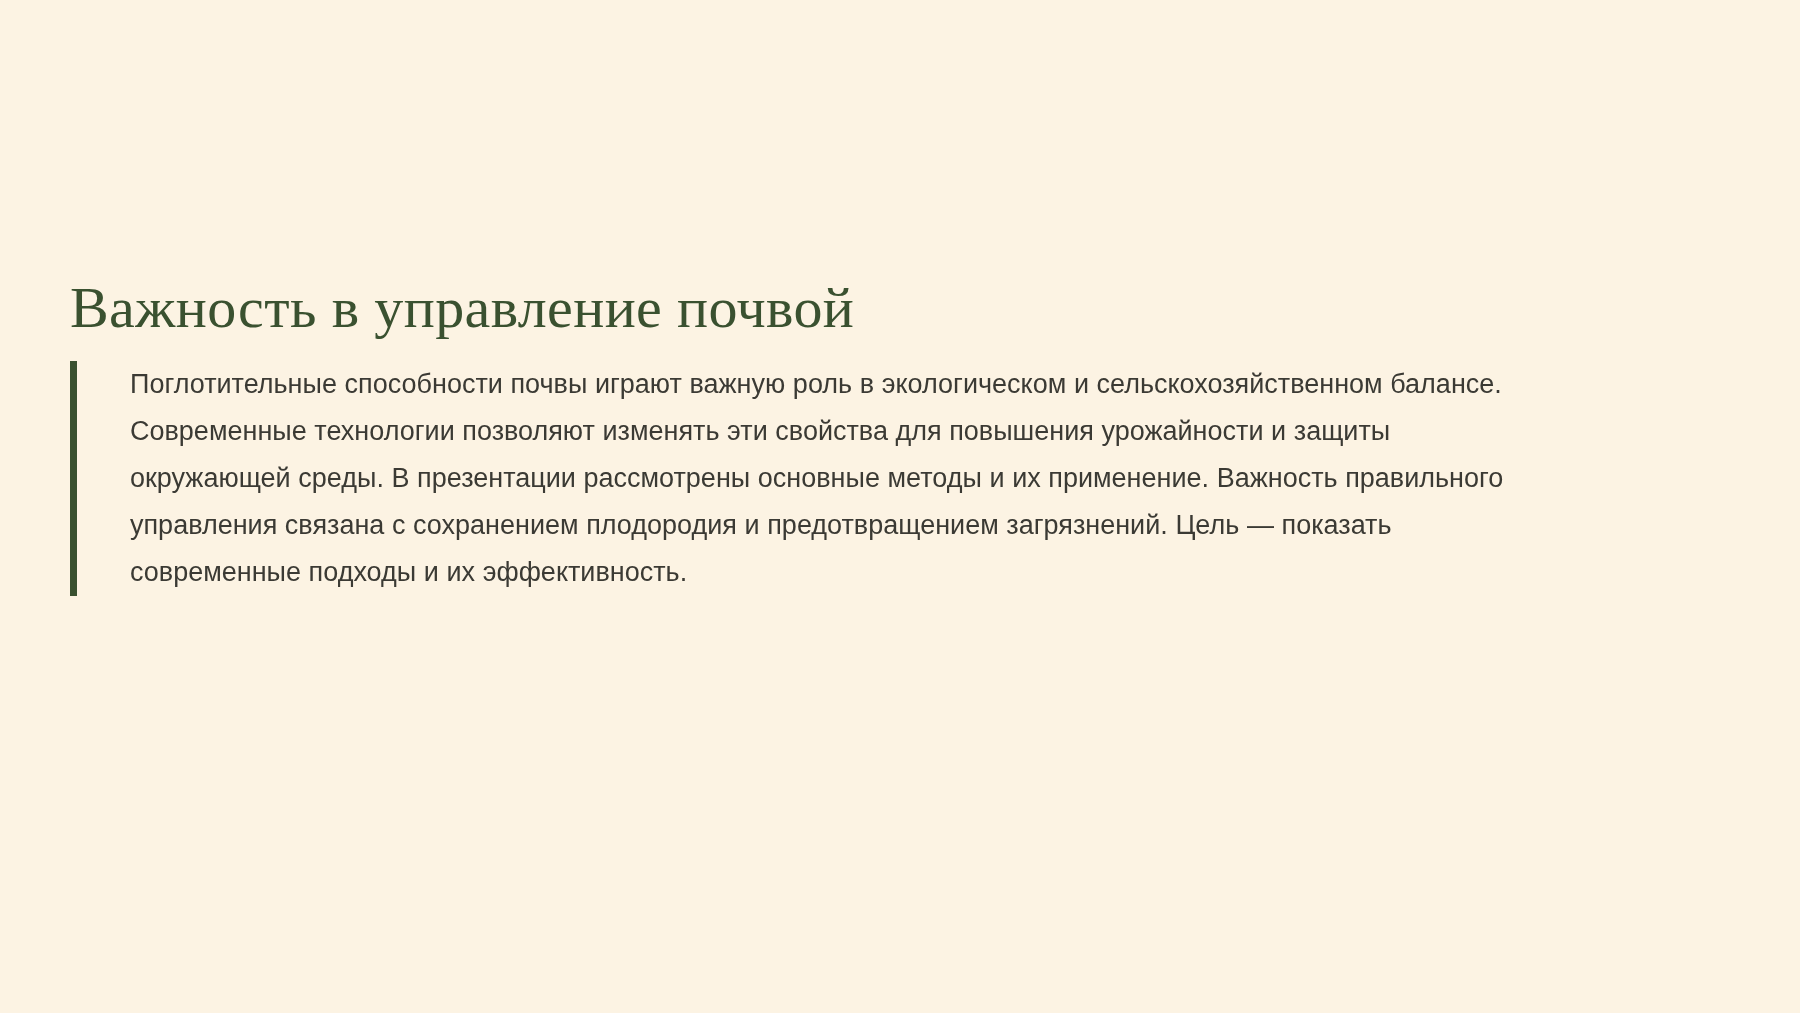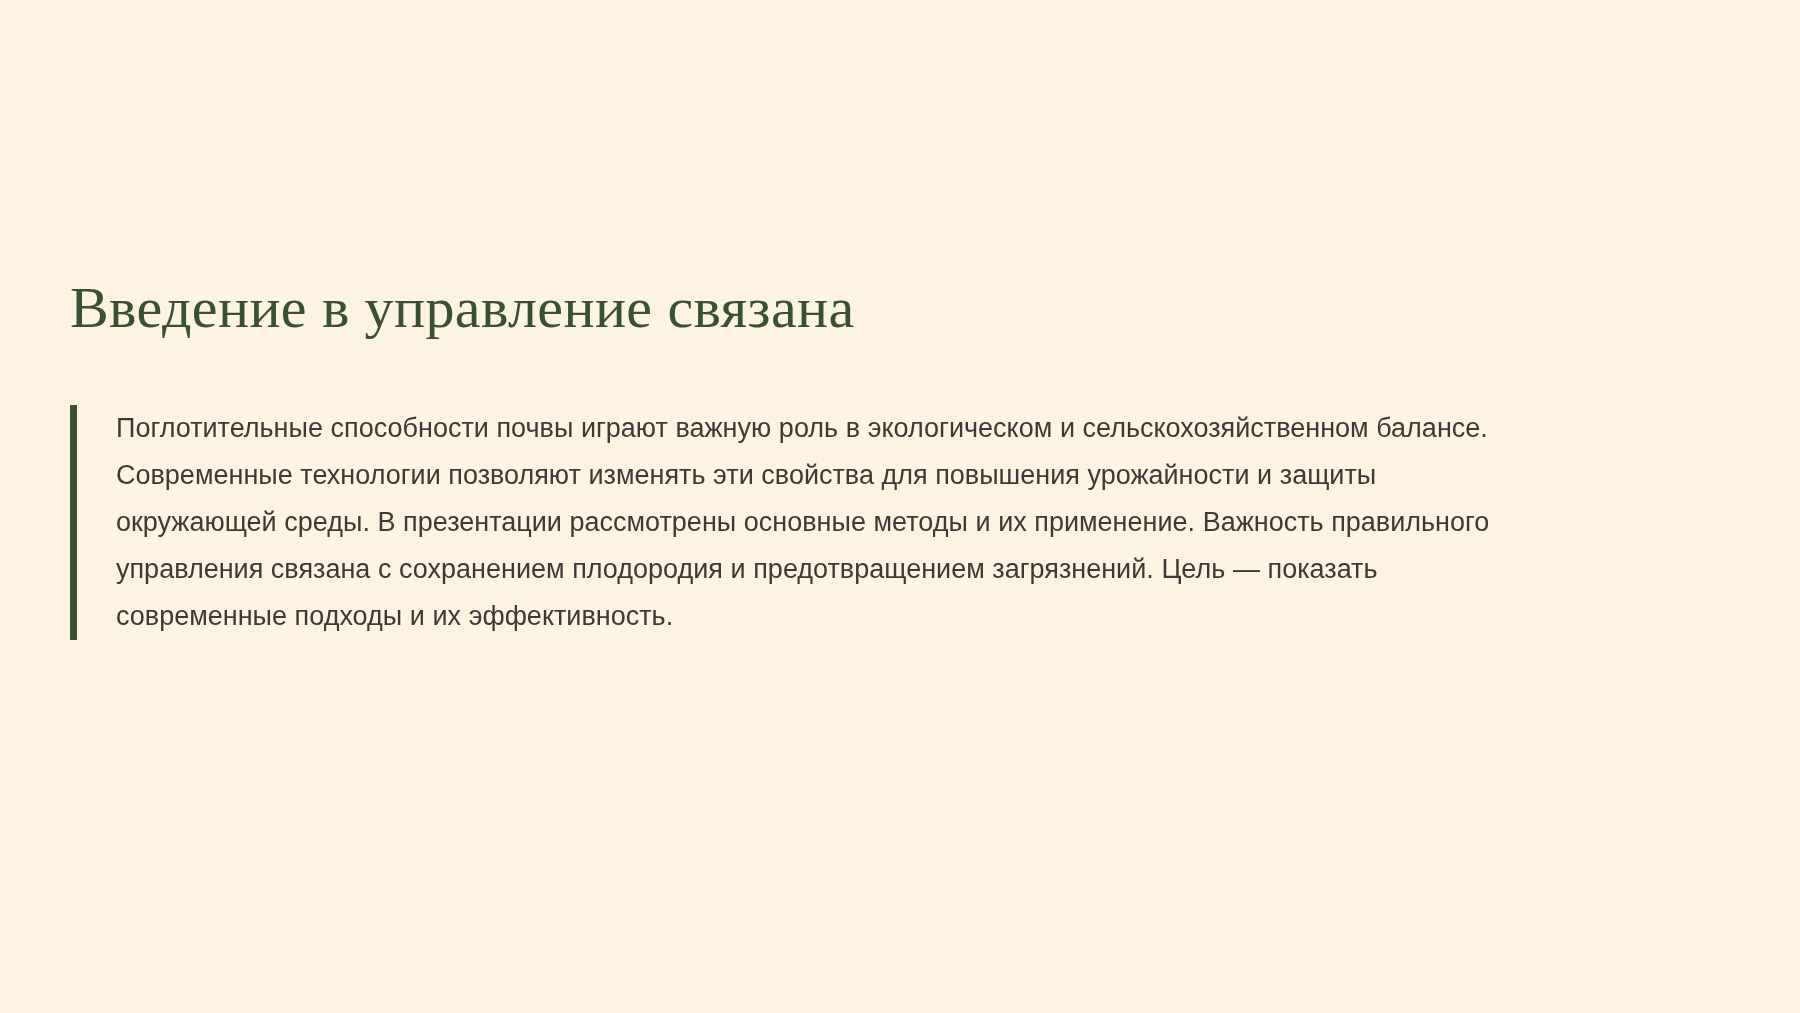--- a/index.html
+++ b/index.html
@@ -41,22 +41,22 @@
     color: #3a5130;
     letter-spacing: 0.4px;
     margin: 0;
     padding: 0;
     white-space: nowrap;
   }
 
   
   #body-wrap {
     position: relative;
-    margin-top: 64px;
-    padding-left: 46px;
+    margin-top: 20px;
+    padding-left: 60px;
   }
 
   #accent-bar {
     position: absolute;
     left: 0;
     top: 0;
     bottom: 0;
     width: 7px;
     background: #3a5130;
   }
@@ -74,21 +74,21 @@
     word-spacing: 0.1px;
   }
 </style>
 </head>
 <body>
 
 <div id="slide">
 
   <div id="content">
 
-    <h1 id="slide-title">Введение в управление связана</h1>
+    <h1 id="slide-title">Важность в управление почвой</h1>
 
     <div id="body-wrap">
       <div id="accent-bar"></div>
       <p id="body-text">Поглотительные способности почвы играют важную роль в экологическом и сельскохозяйственном балансе. Современные технологии позволяют изменять эти свойства для повышения урожайности и защиты окружающей среды. В презентации рассмотрены основные методы и их применение. Важность правильного управления связана с сохранением плодородия и предотвращением загрязнений. Цель — показать современные подходы и их эффективность.</p>
     </div>
 
   </div>
 
 </div>
 

